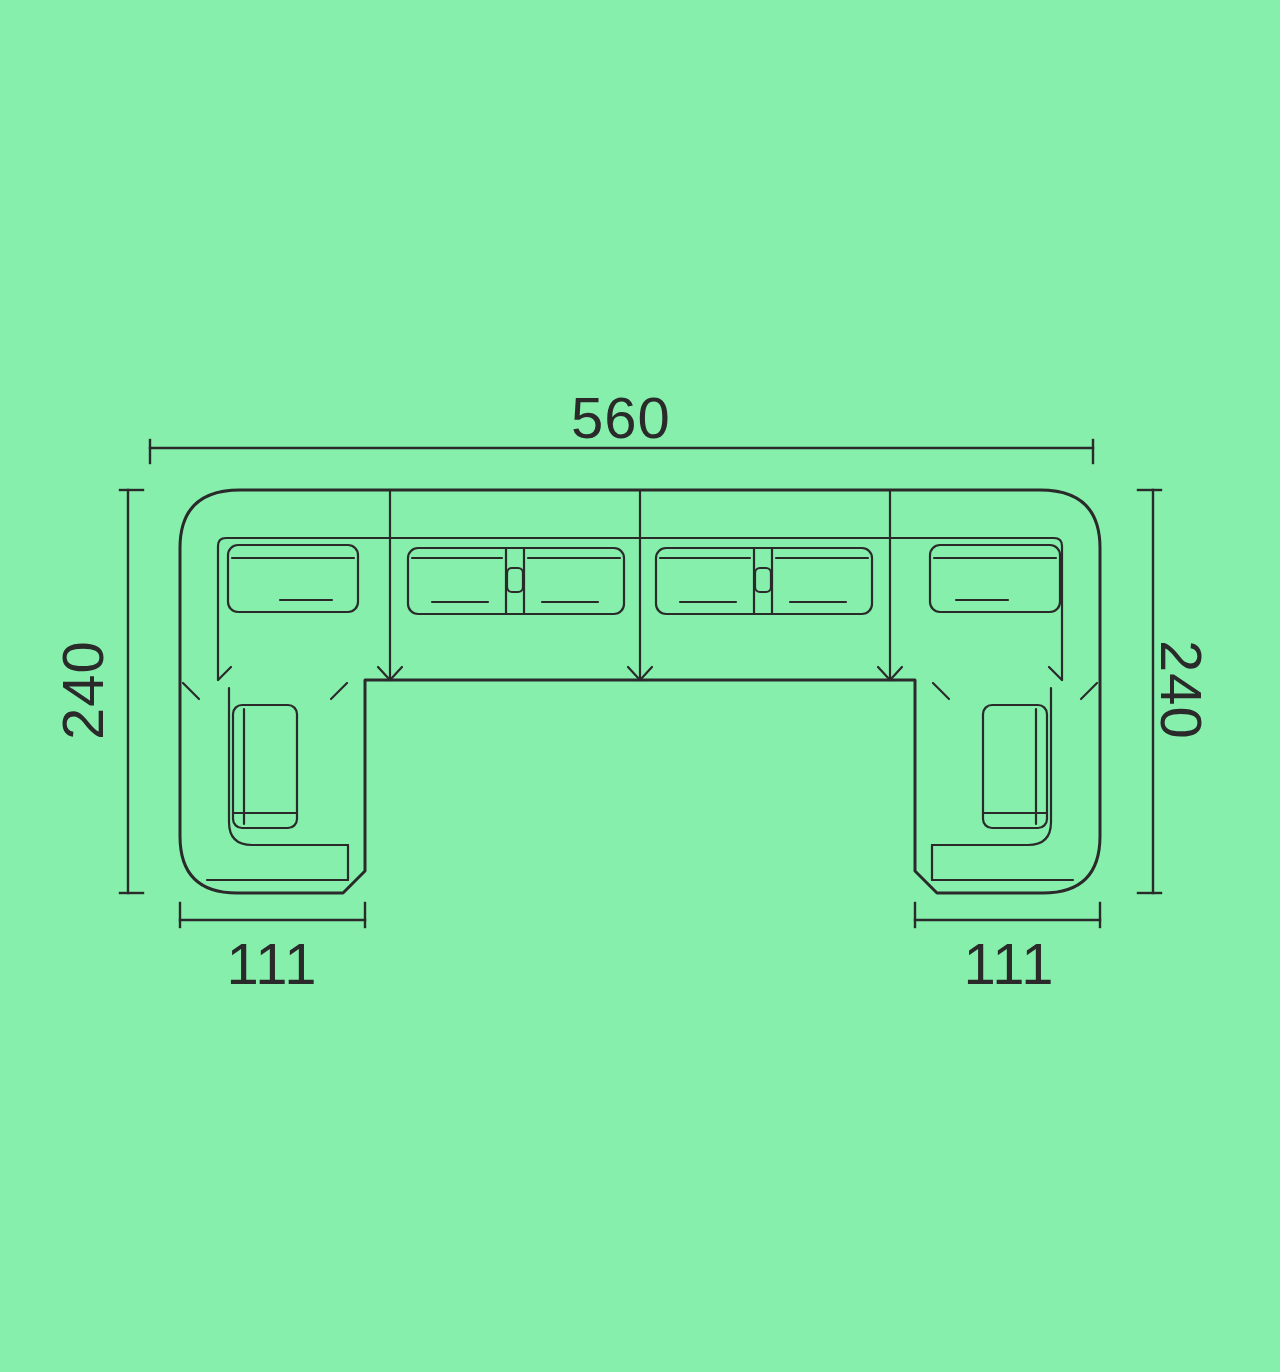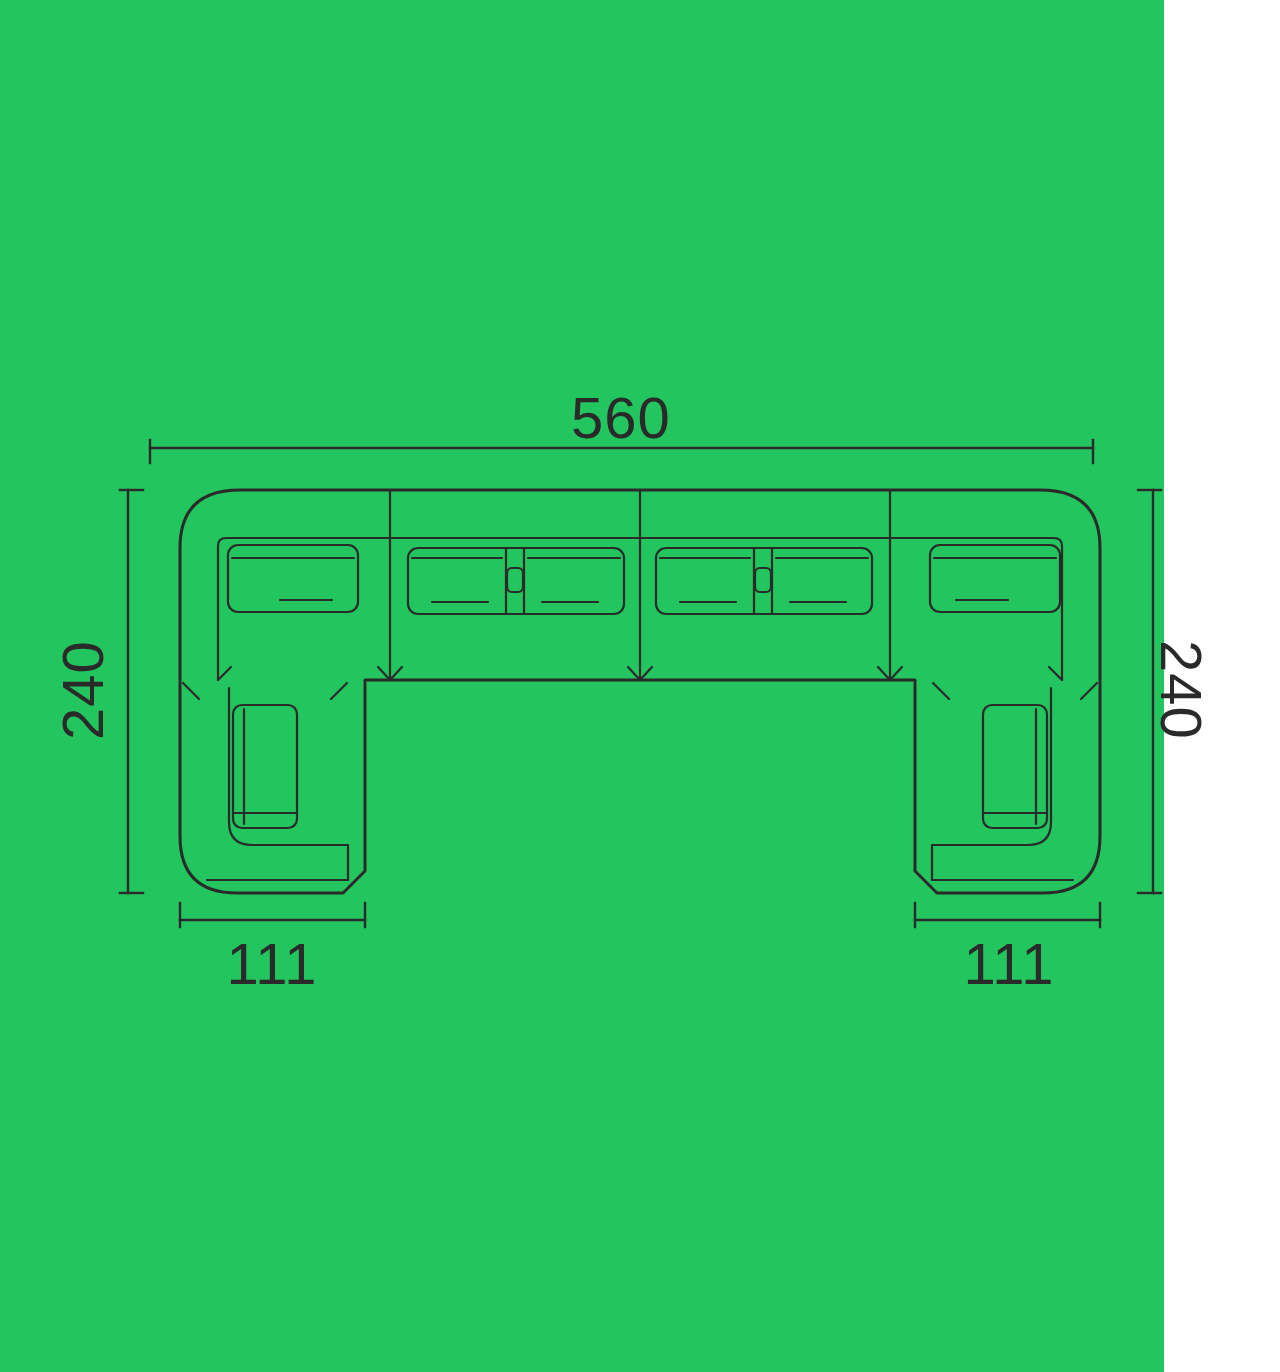--- a/index.html
+++ b/index.html
@@ -6,23 +6,23 @@
     margin: 0;
     padding: 0;
     background: #ffffff;
     width: 1280px;
     height: 1372px;
     overflow: hidden;
     font-family: "Liberation Sans", sans-serif;
   }
   .stage {
     position: relative;
-    width: 1164px;
+    width: 1280px;
     height: 1372px;
-    background: #22c55e;
+    background: #86efac;
   }
   svg { display: block; }
   .ln {
     fill: none;
     stroke: #2a2a2a;
     stroke-width: 3;
     stroke-linecap: round;
     stroke-linejoin: round;
   }
   .ln-thin {

